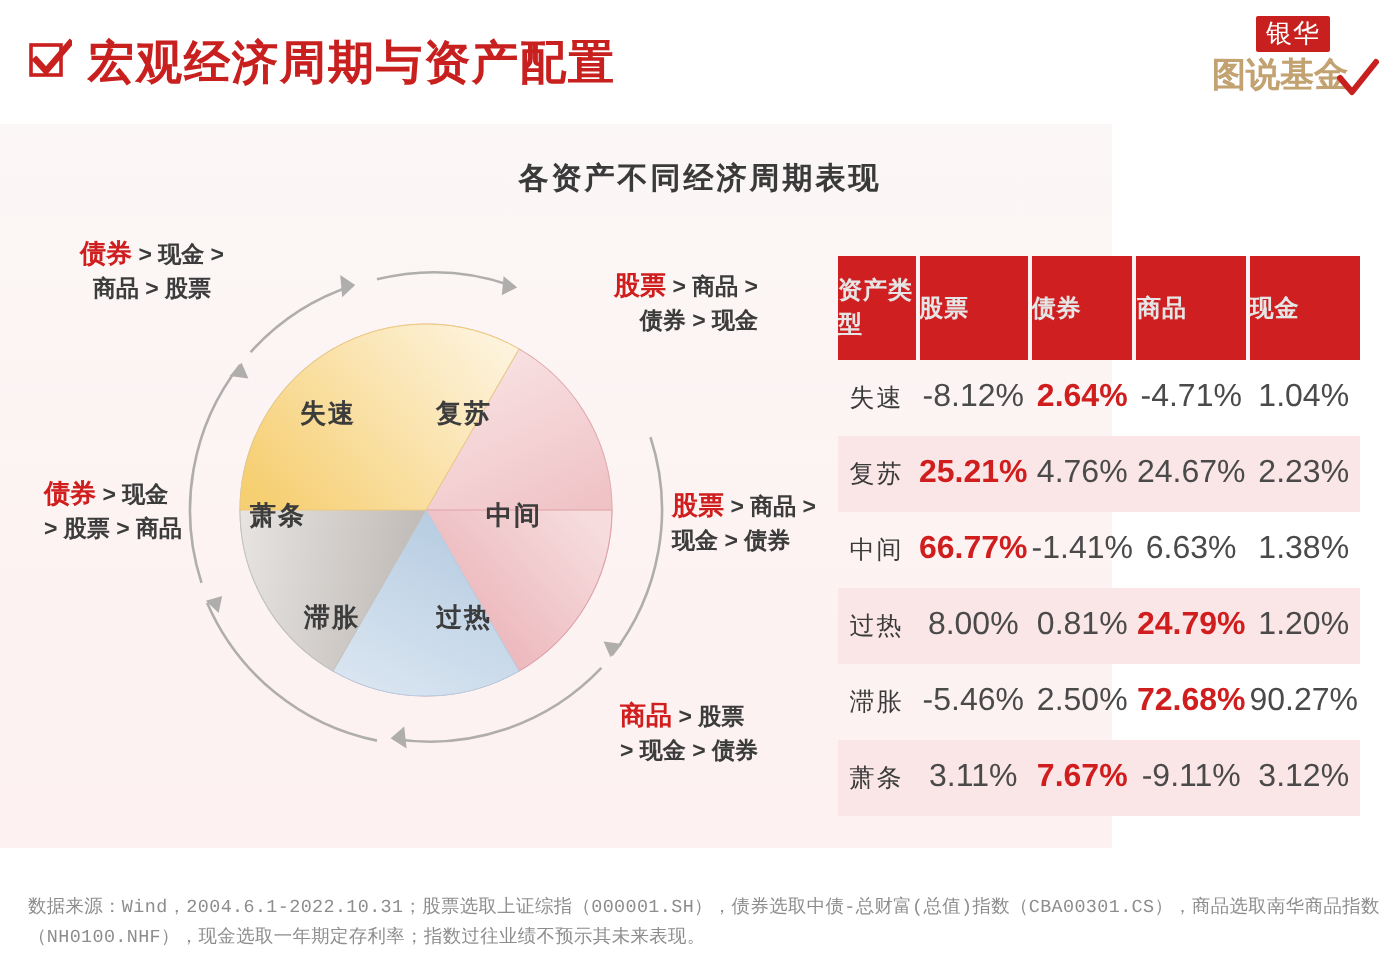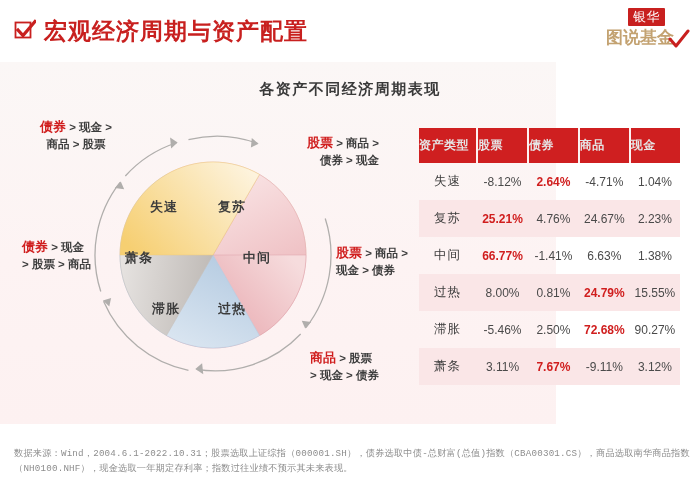--- a/index.html
+++ b/index.html
@@ -158,21 +158,21 @@
     padding: 9px 0 9px 0;
     text-align: left;
     border-right: 2px solid #fdf2f2;
     letter-spacing: 0.5px;
   }
   .tbl th:last-child { border-right: none; }
   .tbl td {
     text-align: center;
     padding: 10px 0 10px 0;
     color: #4a4a4a;
-    font-size: 12px;
+    font-size: 16px;
     border-right: 2px solid transparent;
   }
   .tbl tr.alt td { background: #fae6e7; }
   .tbl tr.plain td { background: transparent; }
   .tbl td.label { color: #3a3a3a; font-size: 12.5px; letter-spacing: 1px; }
   .tbl td.best  { color: #d01e1e; font-weight: bold; }
 
   
   .footer {
     position: absolute;
@@ -343,21 +343,21 @@
         <td class="best">66.77%</td>
         <td>-1.41%</td>
         <td>6.63%</td>
         <td>1.38%</td>
       </tr>
       <tr class="alt">
         <td class="label">过热</td>
         <td>8.00%</td>
         <td>0.81%</td>
         <td class="best">24.79%</td>
-        <td>15.55%</td>
+        <td>1.20%</td>
       </tr>
       <tr class="plain">
         <td class="label">滞胀</td>
         <td>-5.46%</td>
         <td>2.50%</td>
         <td class="best">72.68%</td>
         <td>90.27%</td>
       </tr>
       <tr class="alt">
         <td class="label">萧条</td>

